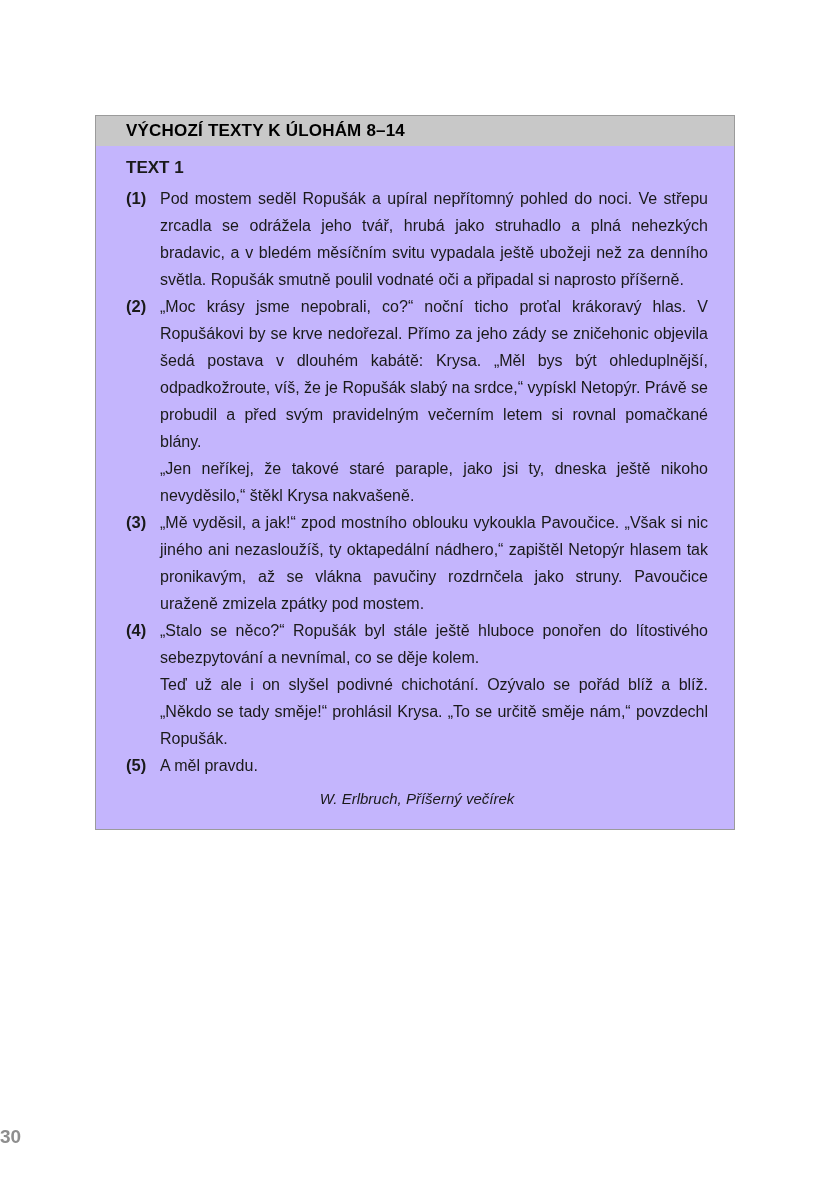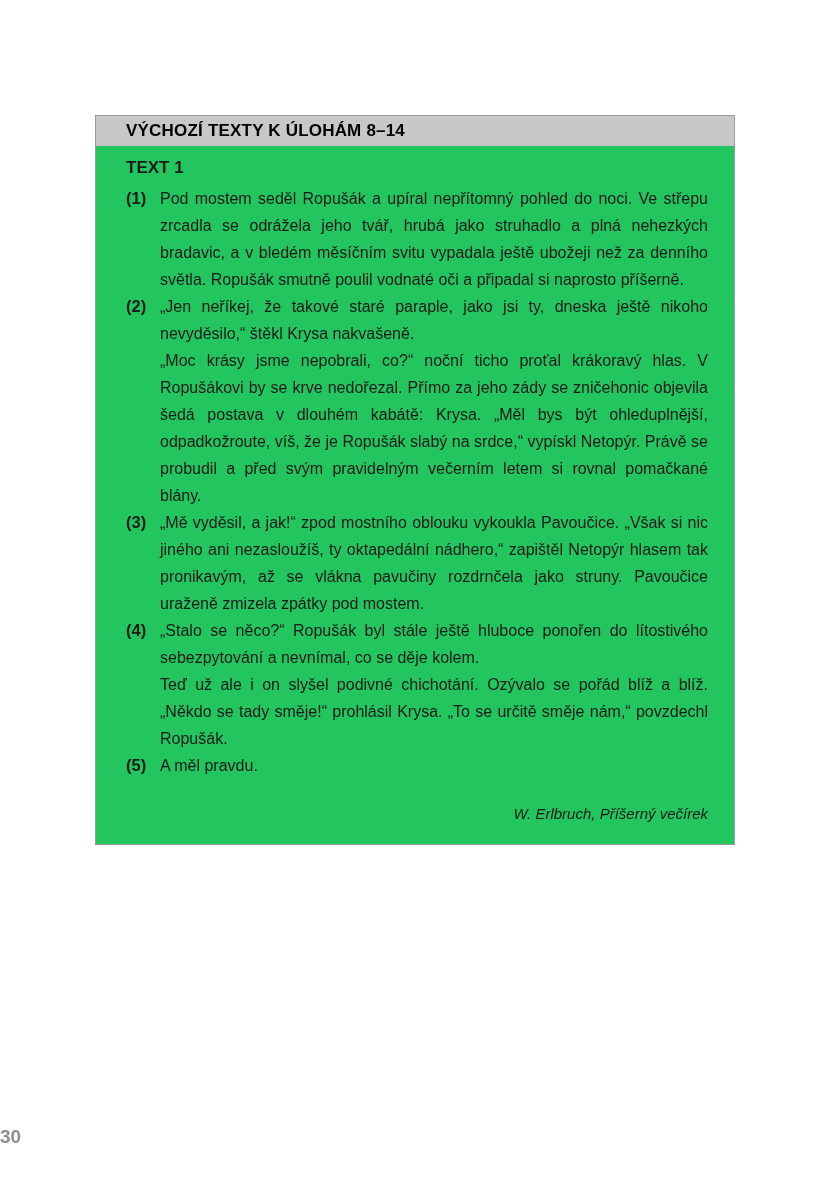--- a/index.html
+++ b/index.html
@@ -11,21 +11,21 @@
     font-family: "Liberation Sans", sans-serif;
     color: #1a1a1a;
     overflow: hidden;
   }
   .source-box {
     position: absolute;
     left: 95px;
     top: 115px;
     width: 640px;
     border: 1px solid #9b9b9b;
-    background: #22c55e;
+    background: #c4b5fd;
   }
   .box-header {
     background: #c8c8c8;
     padding: 5px 14px 5px 30px;
     font-size: 17px;
     font-weight: bold;
     letter-spacing: 0.2px;
     color: #000000;
   }
   .box-body {
@@ -51,22 +51,22 @@
     flex: 1 1 auto;
     min-width: 0;
   }
   .para {
     font-size: 16px;
     line-height: 27px;
     text-align: justify;
     hyphens: auto;
   }
   .attribution {
-    margin-top: 23px;
-    text-align: right;
+    margin-top: 8px;
+    text-align: center;
     font-style: italic;
     font-size: 15px;
     line-height: 24px;
   }
   .page-number {
     position: absolute;
     left: 0;
     right: 0;
     top: 1126px;
     font-size: 19px;
@@ -87,22 +87,22 @@
     <div class="item">
       <span class="num">(1)</span>
       <div class="paras">
         <p class="para">Pod mostem seděl Ropušák a upíral nepřítomný pohled do noci. Ve střepu zrcadla se odrážela jeho tvář, hrubá jako struhadlo a plná nehezkých bradavic, a v bledém měsíčním svitu vypadala ještě ubožeji než za denního světla. Ropušák smutně poulil vodnaté oči a připadal si naprosto příšerně.</p>
       </div>
     </div>
 
     <div class="item">
       <span class="num">(2)</span>
       <div class="paras">
+        <p class="para">„Moc krásy jsme nepobrali, co?“ noční ticho proťal krákoravý hlas. V Ropušákovi by se krve nedořezal. Přímo za jeho zády se zničehonic objevila šedá postava v dlouhém kabátě: Krysa. „Měl bys být ohleduplnější, odpadkožroute, víš, že je Ropušák slabý na srdce,“ vypískl Netopýr. Právě se probudil a před svým pravidelným večerním letem si rovnal pomačkané blány.</p>
         <p class="para">„Jen neříkej, že takové staré paraple, jako jsi ty, dneska ještě nikoho nevyděsilo,“ štěkl Krysa nakvašeně.</p>
-        <p class="para">„Moc krásy jsme nepobrali, co?“ noční ticho proťal krákoravý hlas. V Ropušákovi by se krve nedořezal. Přímo za jeho zády se zničehonic objevila šedá postava v dlouhém kabátě: Krysa. „Měl bys být ohleduplnější, odpadkožroute, víš, že je Ropušák slabý na srdce,“ vypískl Netopýr. Právě se probudil a před svým pravidelným večerním letem si rovnal pomačkané blány.</p>
       </div>
     </div>
 
     <div class="item">
       <span class="num">(3)</span>
       <div class="paras">
         <p class="para">„Mě vyděsil, a jak!“ zpod mostního oblouku vykoukla Pavoučice. „Však si nic jiného ani nezasloužíš, ty oktapedální nádhero,“ zapištěl Netopýr hlasem tak pronikavým, až se vlákna pavučiny rozdrnčela jako struny. Pavoučice uraženě zmizela zpátky pod mostem.</p>
       </div>
     </div>
 

